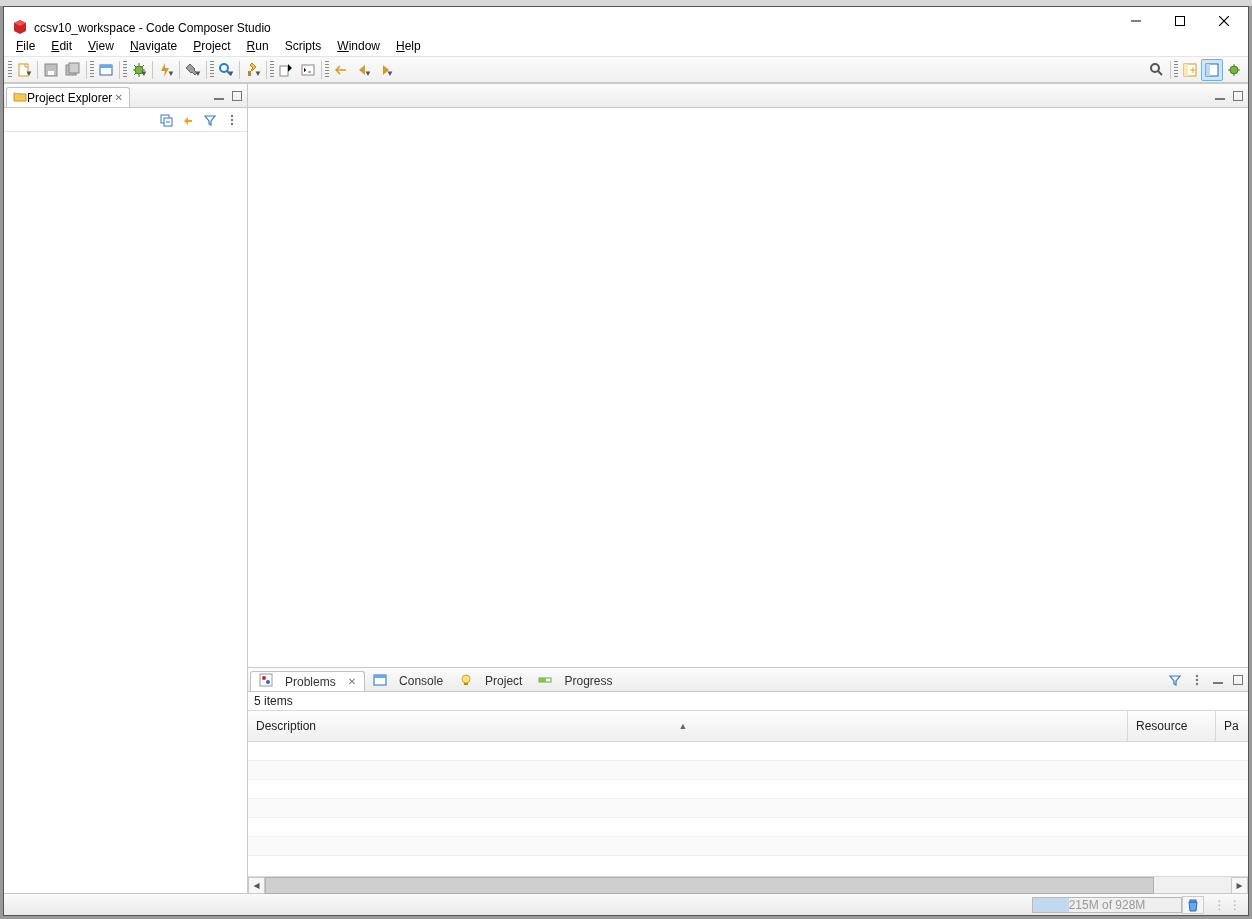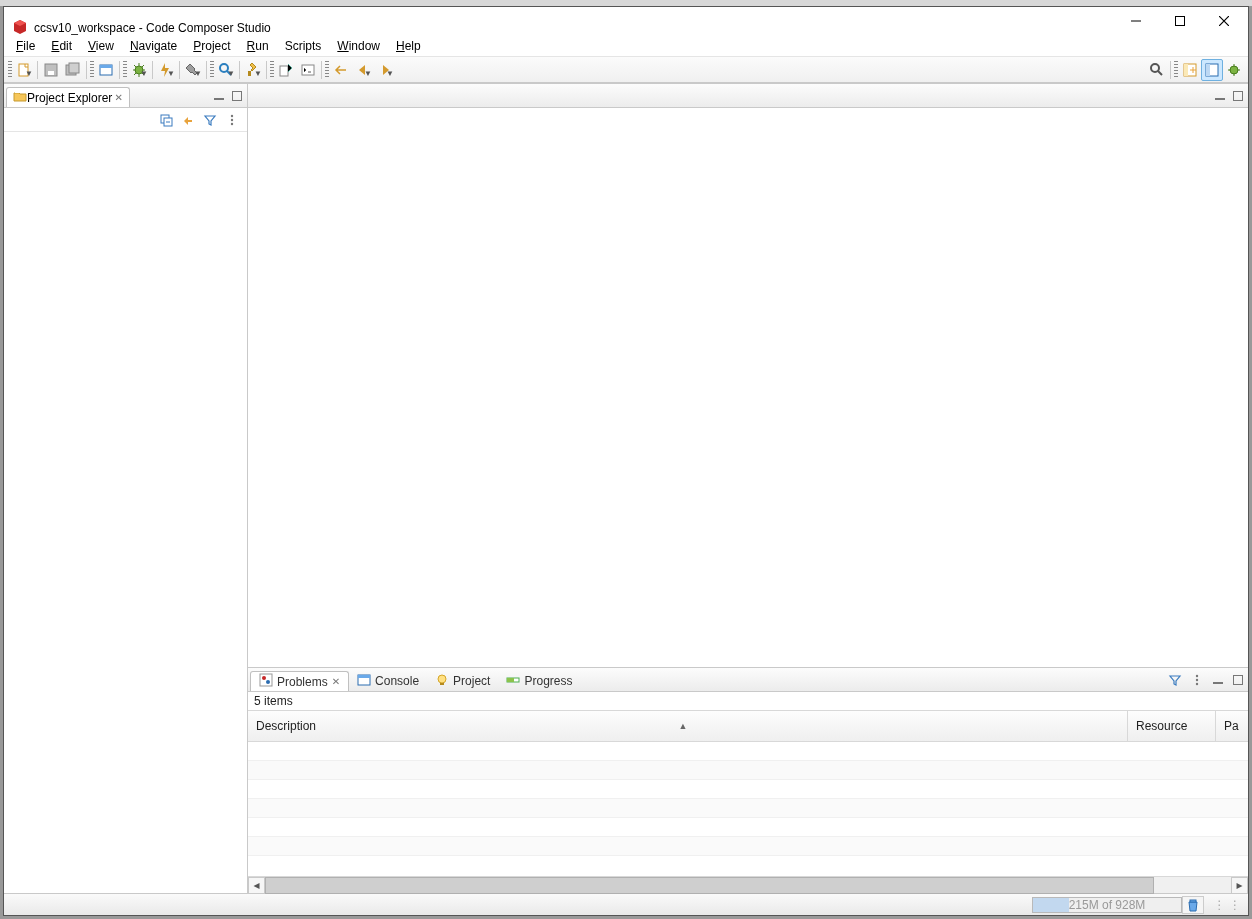--- a/index.html
+++ b/index.html
@@ -38,21 +38,21 @@
 .view-toolbar { height: 24px; display: flex; align-items: center; justify-content: flex-end; gap: 4px; padding: 0 6px; border-bottom: 1px solid #e5e5e5; }
 .vt-btn { width: 18px; height: 18px; display: flex; align-items: center; justify-content: center; }
 .explorer-body { flex: 1; background: #fff; }
 
 .center-pane { flex: 1; display: flex; flex-direction: column; min-width: 0; }
 .editor-tabs { height: 24px; background: linear-gradient(#fcfcfc,#ececec); border-bottom: 1px solid #c9c9c9; display: flex; align-items: center; justify-content: flex-end; padding: 0 2px; }
 .editor-body { flex: 1; background: #fff; }
 
 .bottom-pane { height: 226px; display: flex; flex-direction: column; border-top: 1px solid #c9c9c9; }
 .btabs-row { height: 24px; background: linear-gradient(#fcfcfc,#ececec); border-bottom: 1px solid #c9c9c9; display: flex; align-items: center; padding: 0 2px; gap: 0; }
-.btab { height: 20px; display: flex; align-items: center; gap: 4px; padding: 0 8px; margin-top: 3px; color: #333; cursor: default; }
+.btab { height: 20px; display: flex; align-items: center; gap: 12px; padding: 0 8px; margin-top: 3px; color: #333; cursor: default; }
 .btab.active { background: #fff; border: 1px solid #c0c0c0; border-bottom: none; border-radius: 3px 3px 0 0; }
 .btab .x { color: #777; font-size: 10px; }
 .btabs-ctrls { margin-left: auto; display: flex; gap: 4px; align-items: center; }
 
 .items-count { padding: 2px 6px; color: #222; }
 .table-head { height: 32px; display: flex; background: linear-gradient(#fdfdfd,#efefef); border-top: 1px solid #d8d8d8; border-bottom: 1px solid #d8d8d8; }
 .th { display: flex; align-items: center; padding: 0 8px; border-right: 1px solid #d8d8d8; color: #222; }
 .th.desc { flex: 0 0 880px; position: relative; }
 .th.desc .sort { position: absolute; right: 50%; font-size: 9px; color: #666; }
 .th.res { flex: 0 0 88px; }

